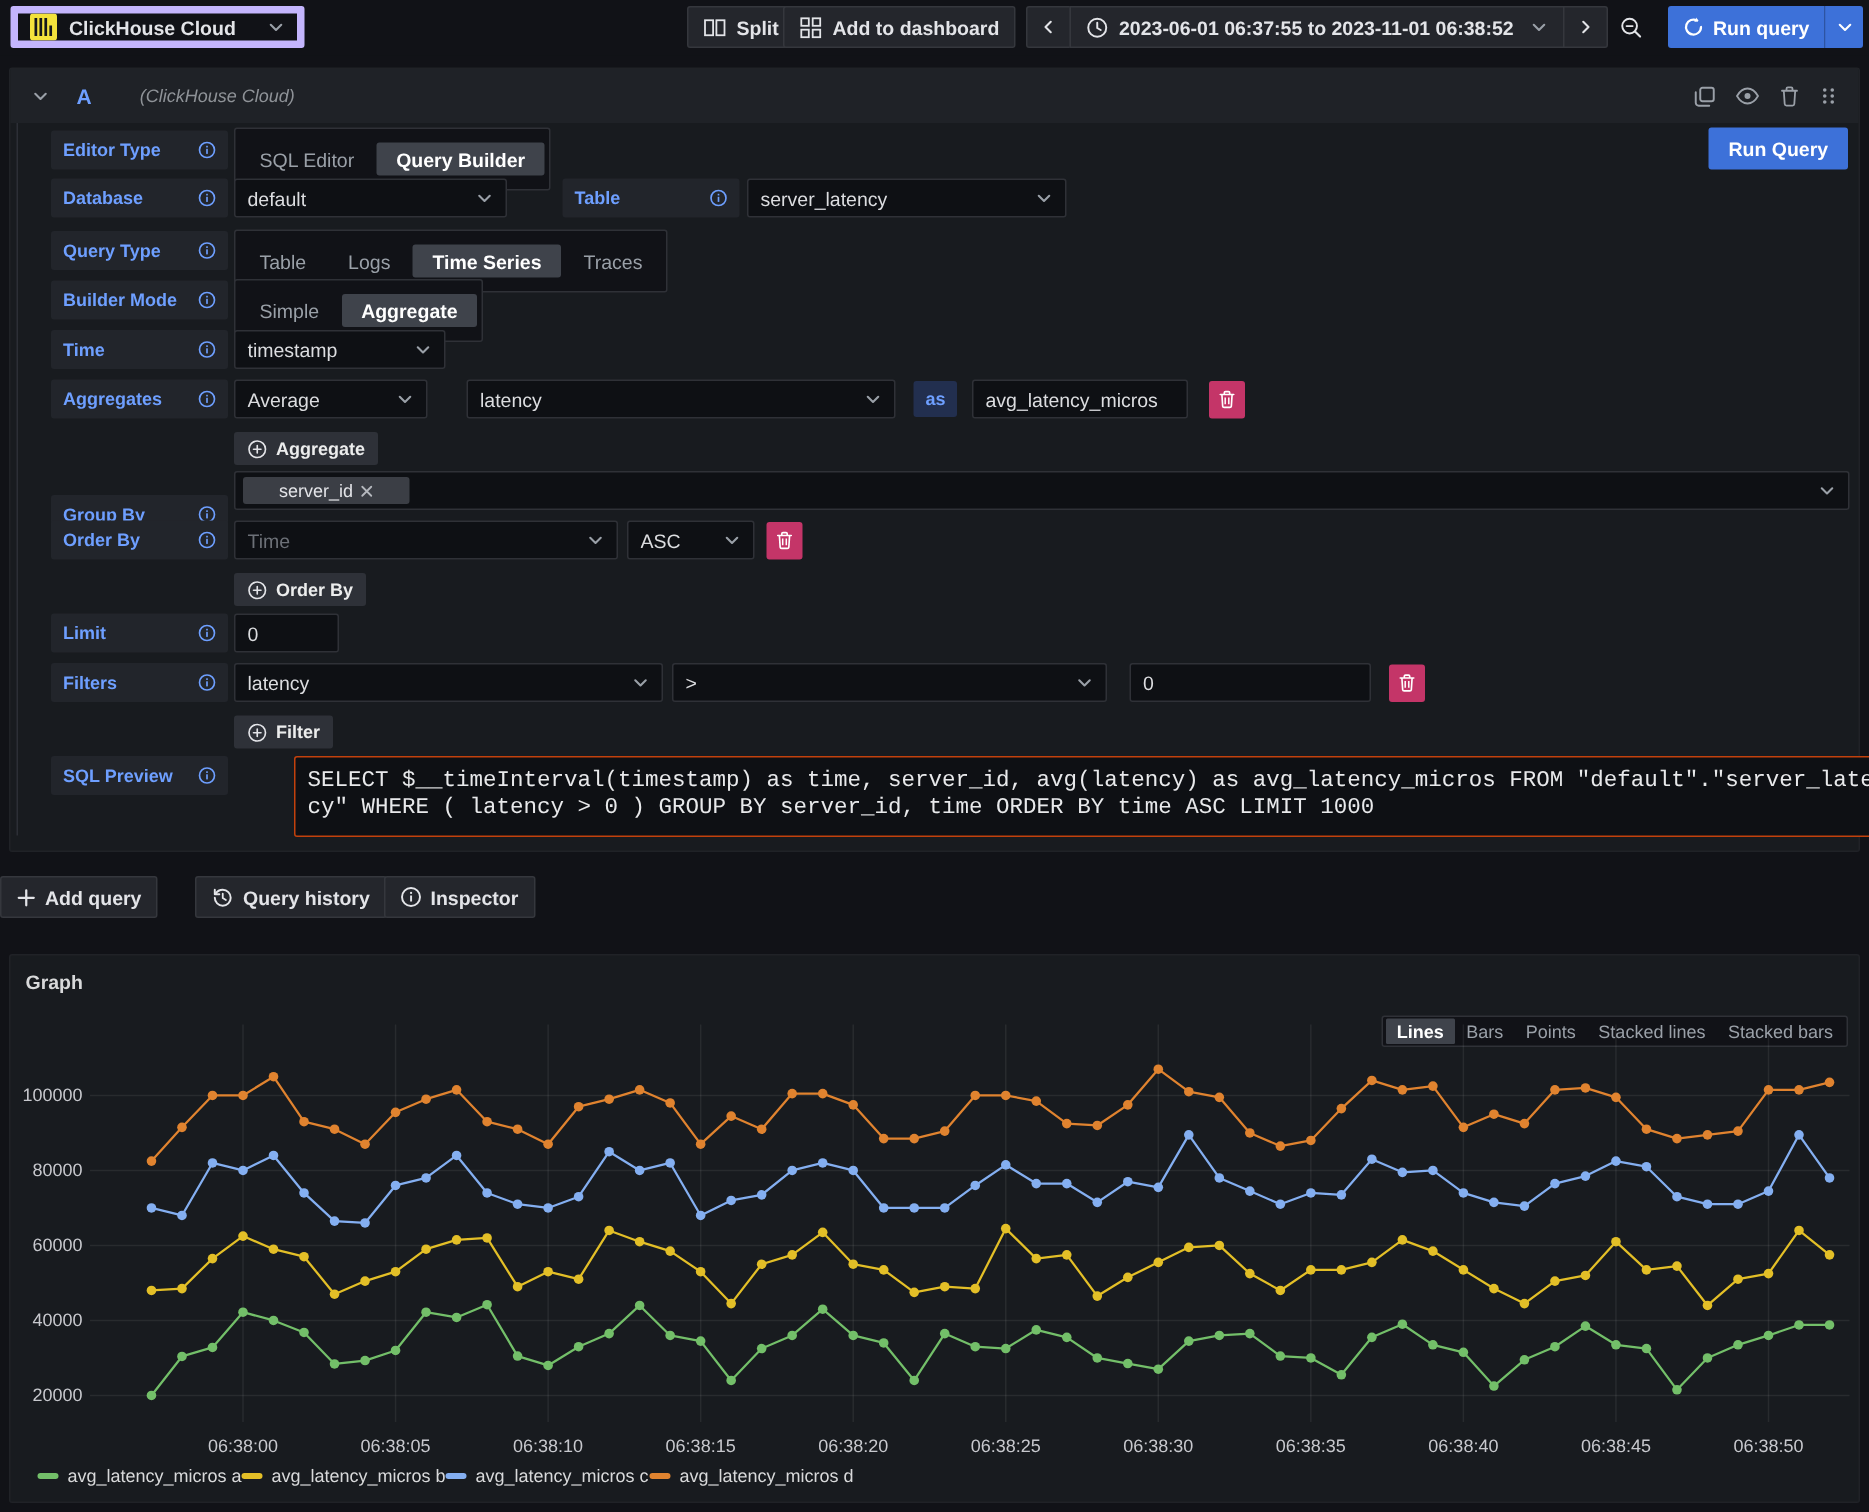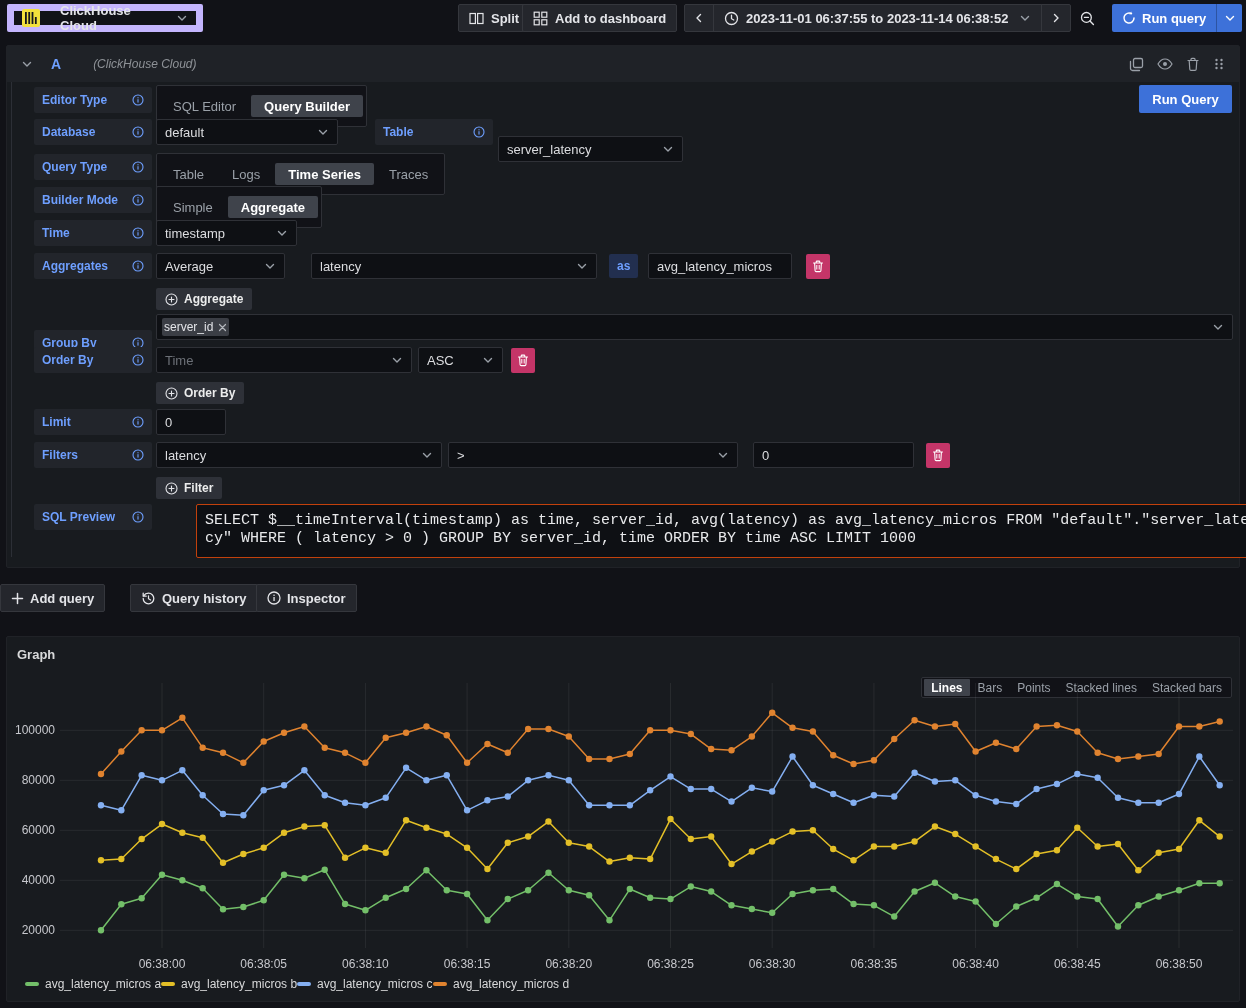--- a/index.html
+++ b/index.html
@@ -1,20 +1,20 @@
 <!DOCTYPE html>
 <html><head>
 <meta charset="utf-8">
 <style>
   * { margin:0; padding:0; box-sizing:border-box; }
   html,body { width:1246px; height:1008px; background:#111217; font-family:"Liberation Sans",sans-serif; overflow:hidden; position:relative; color:#d8d9da; }
   .icon svg { display:block; }
   
   .topbar { position:absolute; left:0; top:0; width:1246px; height:37px; background:#111217; }
-  .ds-picker { position:absolute; left:7px; top:4px; width:196px; height:28px; border:7px solid #c4b5fd; border-radius:2px; display:flex; align-items:center; padding:0 8px; gap:20px; background:#111217; }
+  .ds-picker { position:absolute; left:7px; top:4px; width:196px; height:28px; border:5px solid #c4b5fd; border-radius:2px; display:flex; align-items:center; padding:0 8px; gap:8px; background:#111217; }
   .ch-logo { width:18px; height:18px; border-radius:2px; flex:none; }
   .ds-text { font-size:13px; font-weight:600; color:#e3e4e8; flex:1; }
   .tb-btn { position:absolute; height:28px; top:4px; display:flex; align-items:center; gap:7px; background:#24262c; border:1px solid #35373d; border-radius:2px; color:#e3e4e8; font-size:13px; font-weight:600; padding:0 10px; font-family:inherit; white-space:nowrap; }
   .tb-btn.flat { background:transparent; border:none; }
   .tb-group { position:absolute; top:4px; height:28px; display:flex; }
   .tb-group .tb-btn { position:static; top:auto; border-radius:0; margin-left:-1px; }
   .tb-group .tb-btn:first-child { border-radius:2px 0 0 2px; margin-left:0; }
   .tb-group .tb-btn:last-child { border-radius:0 2px 2px 0; }
   .run-split { position:absolute; left:1112px; top:4px; height:28px; display:flex; }
   .run-main { display:flex; align-items:center; gap:6px; background:#3d71d9; border:none; color:#fff; font-size:13px; font-weight:600; padding:0 10px; border-radius:2px 0 0 2px; font-family:inherit; white-space:nowrap; }
@@ -33,21 +33,21 @@
   .flabel .info { margin-left:auto; }
   .select, .input { position:absolute; height:26px; background:#0e1014; border:1px solid #2f3137; border-radius:2px; display:flex; align-items:center; padding:0 8px; font-size:13px; color:#dcdde0; }
   .select .val { flex:1; white-space:nowrap; overflow:hidden; }
   .select .placeholder { color:#6c7077; }
   .radiogrp { position:absolute; height:42px; background:#111217; border:1px solid #2f3137; border-radius:2px; display:flex; align-items:center; padding:0 3px; gap:2px; }
   .radio { height:22px; display:flex; align-items:center; padding:0 13px; font-size:13px; color:#9aa0a8; border-radius:2px; }
   .radio.sel { background:#3f434b; color:#ffffff; font-weight:700; }
   .chipbtn { position:absolute; height:22px; background:#2e3138; border:none; border-radius:2px; display:flex; align-items:center; gap:6px; color:#eceded; font-size:12px; font-weight:600; padding:0 9px; font-family:inherit; }
   .trashbtn { position:absolute; width:24px; height:25px; background:#c43568; border:none; border-radius:2px; display:flex; align-items:center; justify-content:center; }
   .as-chip { position:absolute; height:24px; background:#222f4f; border-radius:2px; display:flex; align-items:center; padding:0 8px; color:#6e9fff; font-size:12px; font-weight:600; }
-  .tag { height:18px; background:#3b3e45; border-radius:2px; display:flex; align-items:center; gap:5px; padding:0 2px; font-size:12px; color:#e3e4e8; }
+  .tag { height:18px; background:#3b3e45; border-radius:2px; display:flex; align-items:center; gap:5px; padding:0 24px; font-size:12px; color:#e3e4e8; }
   .sqlbox { position:absolute; left:149px; top:458px; width:1077px; height:54px; background:#0e1014; border:1px solid #c2410c; border-radius:2px; padding:7px 8px; font-family:"Liberation Mono",monospace; font-size:15px; line-height:18px; color:#e8e9eb; word-break:break-all; white-space:normal;margin-left:40px; }
   .runquery2 { position:absolute; left:1132px; top:39px; width:93px; height:28px; background:#3d71d9; border:none; border-radius:2px; color:#fff; font-size:13px; font-weight:600; font-family:inherit; }
   
   .action-btn { position:absolute; top:584px; height:28px; display:flex; align-items:center; gap:6px; background:#24262c; border:1px solid #35373d; border-radius:2px; color:#e3e4e8; font-size:13px; font-weight:600; padding:0 10px; font-family:inherit; }
   
   .gheader-title { position:absolute; left:10px; top:10px; font-size:13px; font-weight:600; color:#d8d9da; }
   .gtoggle { position:absolute; right:7px; top:8px; height:21px; background:#111217; border:1px solid #2f3137; border-radius:2px; display:flex; align-items:center; padding:0 2px; gap:1px;margin-top:32px; }
   .gtoggle .radio { height:17px; padding:0 7px; font-size:12px; border-radius:1px; }
   .gtoggle .radio.sel { background:#3f434b; font-weight:600; }
 </style>
@@ -100,21 +100,21 @@
           </svg>
         </span>
       </button>
     <button class="tb-btn">
       <span class="icon">
           <svg width="15" height="15" viewBox="0 0 15 15" fill="none" xmlns="http://www.w3.org/2000/svg">
             <circle cx="7.5" cy="7.5" r="6" stroke="#e3e4e8" stroke-width="1.3"></circle>
             <path d="M7.5 4.2 V7.7 L9.8 9" stroke="#e3e4e8" stroke-width="1.3" stroke-linecap="round"></path>
           </svg>
         </span>
-      <span>2023-11-01 06:37:55 to 2023-11-14 06:38:52</span>
+      <span>2023-06-01 06:37:55 to 2023-11-01 06:38:52</span>
       <span class="icon" style="margin-left:4px">
           <svg width="12" height="12" viewBox="0 0 12 12" fill="none" xmlns="http://www.w3.org/2000/svg">
             <path d="M2.5 4.5 L6 8 L9.5 4.5" stroke="#9aa0a8" stroke-width="1.4" stroke-linecap="round" stroke-linejoin="round"></path>
           </svg>
         </span>
     </button>
     <button class="tb-btn" style="padding:0 8px">
         <span class="icon">
           <svg width="12" height="12" viewBox="0 0 12 12" fill="none" xmlns="http://www.w3.org/2000/svg">
             <path d="M4.5 2.5 L8 6 L4.5 9.5" stroke="#e3e4e8" stroke-width="1.4" stroke-linecap="round" stroke-linejoin="round"></path>
@@ -231,21 +231,21 @@
   <div class="flabel" style="left:368px; top:73px">
     <span>Table</span>
       <span class="icon info">
         <svg width="12" height="12" viewBox="0 0 12 12" fill="none" xmlns="http://www.w3.org/2000/svg">
           <circle cx="6" cy="6" r="5" stroke="#6e9fff" stroke-width="1.1"></circle>
           <rect x="5.45" y="5.2" width="1.1" height="3.4" fill="#6e9fff"></rect>
           <rect x="5.45" y="3.2" width="1.1" height="1.1" fill="#6e9fff"></rect>
         </svg>
       </span>
   </div>
-  <div class="select" style="left:491px; top:90px; width:185px">
+  <div class="select" style="left:491px; top:73px; width:213px">
     <span class="val">server_latency</span>
       <span class="icon">
         <svg width="12" height="12" viewBox="0 0 12 12" fill="none" xmlns="http://www.w3.org/2000/svg">
           <path d="M2.5 4.5 L6 8 L9.5 4.5" stroke="#9aa0a8" stroke-width="1.4" stroke-linecap="round" stroke-linejoin="round"></path>
         </svg>
       </span>
   </div>
 
   <div class="flabel" style="top:108px">
     <span>Query Type</span>

